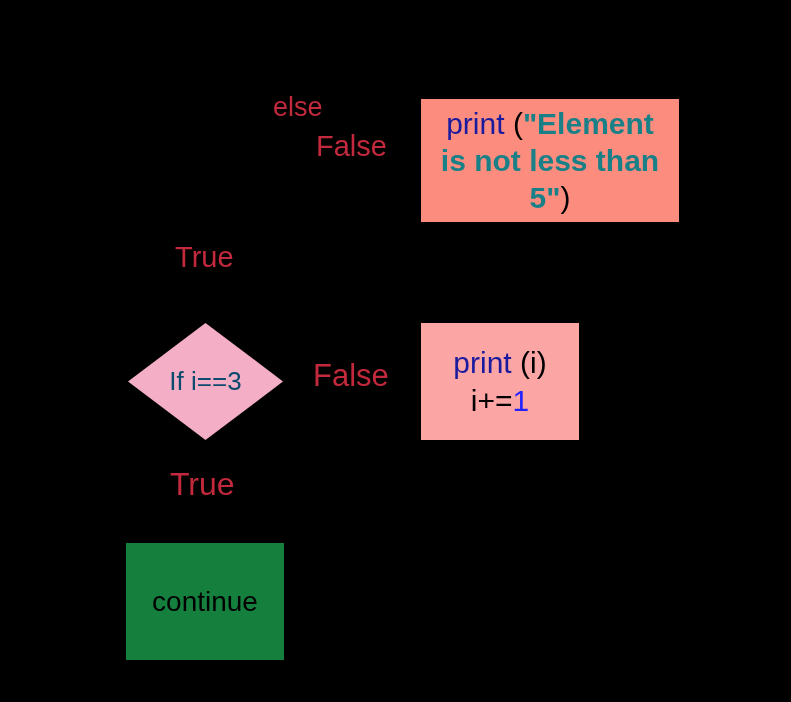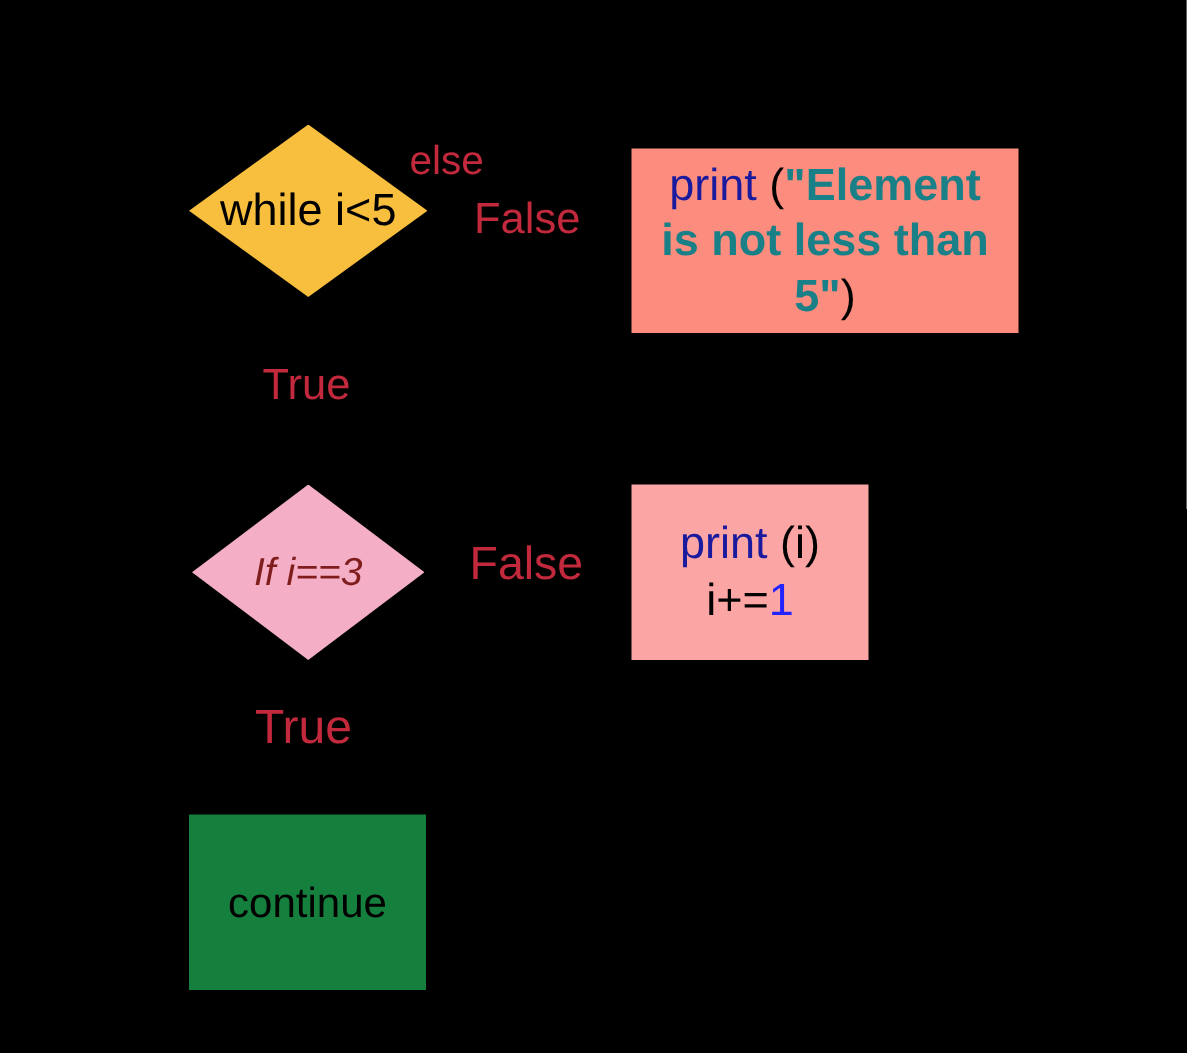--- a/index.html
+++ b/index.html
@@ -39,43 +39,40 @@
   .label-true-mid  { left: 170px; top: 466px; font-size: 32px; }
   .seg { white-space: pre; }
   .bold { font-weight: bold; }
   .line { display: block; }
 </style>
 </head>
 <body>
 
 <div class="canvas" style="background: rgb(0, 0, 0);">
 
-  <div class="diamond diamond-while" style="background: rgb(248, 190, 62);">
-    <span style="color: rgb(0, 0, 0);">while i&lt;5</span>
-  </div>
 
   <div class="flow-label label-else" style="color: rgb(195, 41, 60);">else</div>
   <div class="flow-label label-false-top" style="color: rgb(195, 41, 60);">False</div>
 
   <div class="box box-else" style="background: rgb(252, 141, 126);">
     <span class="line">
       <span class="seg" style="color: rgb(26, 26, 158);">print</span><span class="seg" style="color: rgb(0, 0, 0);"> (</span><span class="seg bold" style="color: rgb(25, 128, 136);">"Element</span>
     </span>
     <span class="line">
       <span class="seg bold" style="color: rgb(25, 128, 136); margin-top: 32px;">is not less than</span>
     </span>
     <span class="line">
       <span class="seg bold" style="color: rgb(25, 128, 136);">5"</span><span class="seg" style="color: rgb(0, 0, 0);">)</span>
     </span>
   </div>
 
   <div class="flow-label label-true-top" style="color: rgb(195, 41, 60);">True</div>
 
   <div class="diamond diamond-if" style="background: rgb(244, 175, 198);">
-    <span style="color: #7f1d1d; font-style: italic;">If i==3</span>
+    <span style="color: #0c4a6e;">If i==3</span>
   </div>
 
   <div class="flow-label label-false-mid" style="color: rgb(195, 41, 60);">False</div>
 
   <div class="box box-loop" style="background: #fca5a5;">
     <span class="line">
       <span class="seg" style="color: rgb(26, 26, 158);">print</span><span class="seg" style="color: rgb(0, 0, 0);"> (i)</span>
     </span>
     <span class="line">
       <span class="seg" style="color: rgb(0, 0, 0);">i+=</span><span class="seg" style="color: rgb(35, 35, 255);">1</span>

